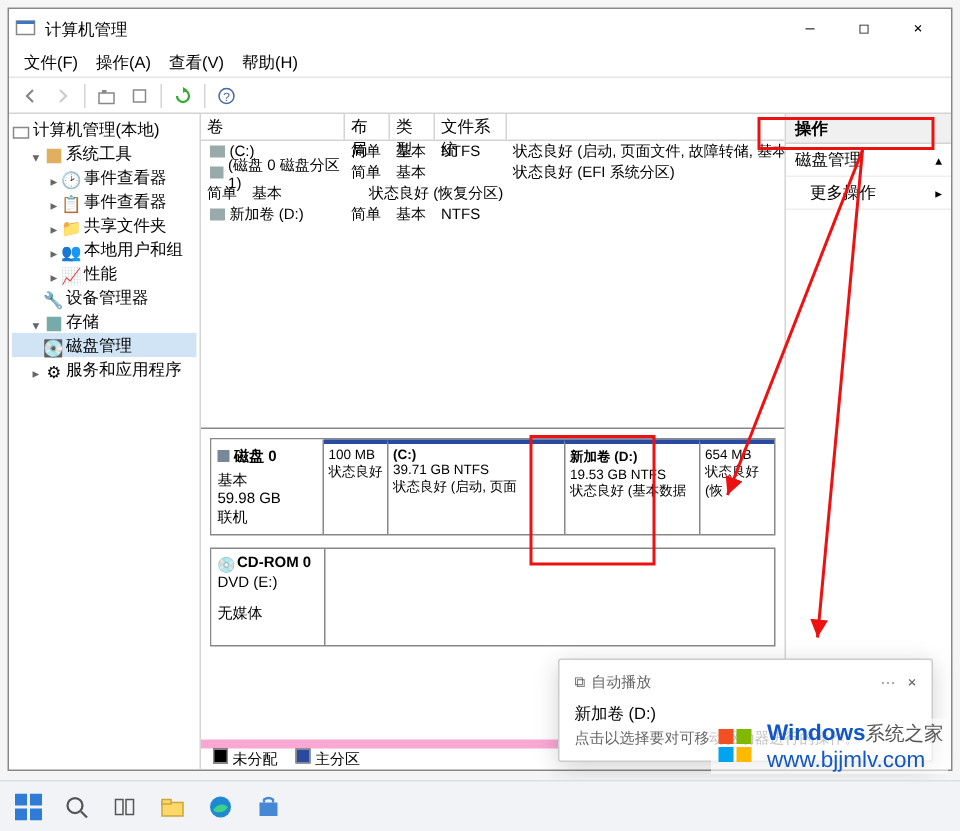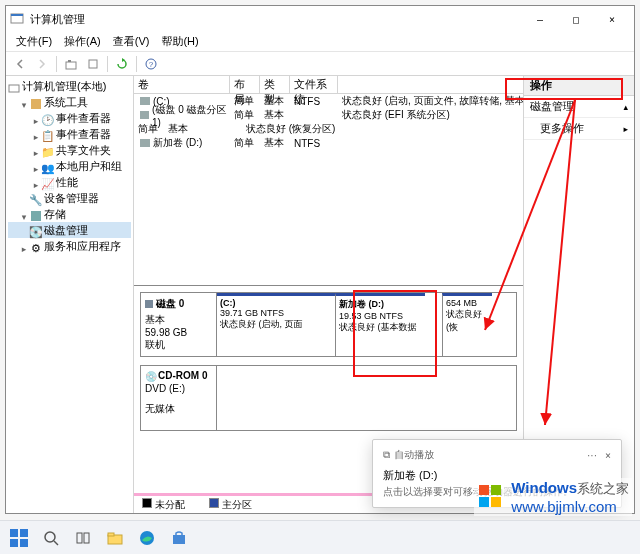--- a/index.html
+++ b/index.html
@@ -33,21 +33,21 @@
 .vol-row .vol-name { width: 96px; padding-left: 6px; display: flex; align-items: center; }
 .vol-icon { width: 10px; height: 8px; background: #9aa; margin-right: 3px; }
 .disk-map { flex: 1; padding: 6px; overflow: auto; }
 .disk-row { display: flex; margin-bottom: 8px; border: 1px solid #888; }
 .disk-info { width: 76px; background: #fff; border-right: 1px solid #888; font-size: 10px; padding: 4px; }
 .disk-info .dh { display: flex; align-items: center; font-weight: bold; margin-bottom: 2px; }
 .disk-parts { flex: 1; display: flex; }
 .part { border-left: 1px solid #888; font-size: 9px; padding: 2px 3px; display: flex; flex-direction: column; position: relative; overflow: hidden; }
 .part:first-child { border-left: none; }
 .part.primary { border-top: 3px solid #2a4aa0; }
-.legend { height: 20px; border-top: 3px solid #f9a8d4; display: flex; align-items: center; gap: 24px; padding: 0 8px; font-size: 10px; }
+.legend { height: 20px; border-top: 6px solid #f9a8d4; display: flex; align-items: center; gap: 12px; padding: 0 8px; font-size: 10px; }
 .legend-box { width: 10px; height: 10px; display: inline-block; margin-right: 3px; border: 1px solid #888; }
 .actions { width: 110px; font-size: 11px; }
 .actions-head { background: #f0f0f0; border-bottom: 1px solid #d4d4d4; padding: 2px 6px; font-weight: 600; }
 .actions-item { padding: 3px 6px; border-bottom: 1px solid #eee; display:flex; align-items:center; justify-content: space-between; }
 .red-box { position: absolute; border: 2px solid #e11; pointer-events: none; }
 .arrow { position: absolute; pointer-events: none; }
 .toast { position: absolute; right: 18px; bottom: 46px; width: 250px; background: #fff; border: 1px solid #ccc; border-radius: 2px; box-shadow: 0 4px 16px rgba(0,0,0,.18); padding: 8px 10px; font-size: 10px; }
 .toast-head { display: flex; align-items: center; justify-content: space-between; color: #666; }
 .toast-close { font-family: monospace; }
 .toast-title { margin-top: 6px; font-size: 11px; }
@@ -235,31 +235,36 @@
             <div class="disk-info">
               <div class="dh">
                   <span style="width:8px;height:8px;background:#789;margin-right:3px;display:inline-block"></span>
                   <span>磁盘 0</span>
                 </div>
               <div>基本</div>
               <div>59.98 GB</div>
               <div>联机</div>
             </div>
             <div class="disk-parts" id="disk0-parts">
+                <div class="part primary" style="width: 42px;">
+                  <b style="font-size:9px"></b>
+                  <span>100 MB</span>
+                  <span>状态良好</span>
+                </div>
                 <div class="part primary" style="width: 118px;">
                   <b style="font-size:9px">(C:)</b>
                   <span>39.71 GB NTFS</span>
                   <span>状态良好 (启动, 页面</span>
                 </div>
                 <div class="part primary" style="width: 90px;">
                   <b style="font-size:9px">新加卷  (D:)</b>
                   <span>19.53 GB NTFS</span>
                   <span>状态良好 (基本数据</span>
                 </div>
-                <div class="part primary" style="width: 50px; margin-left: 17px;">
+                <div class="part primary" style="width: 50px;">
                   <b style="font-size:9px"></b>
                   <span>654 MB</span>
                   <span>状态良好 (恢</span>
                 </div>
               </div>
           </div>
           <div class="disk-row" style="height:66px">
             <div class="disk-info">
               <div class="dh">
                   <span style="width:10px;height:10px;margin-right:3px">💿</span>

